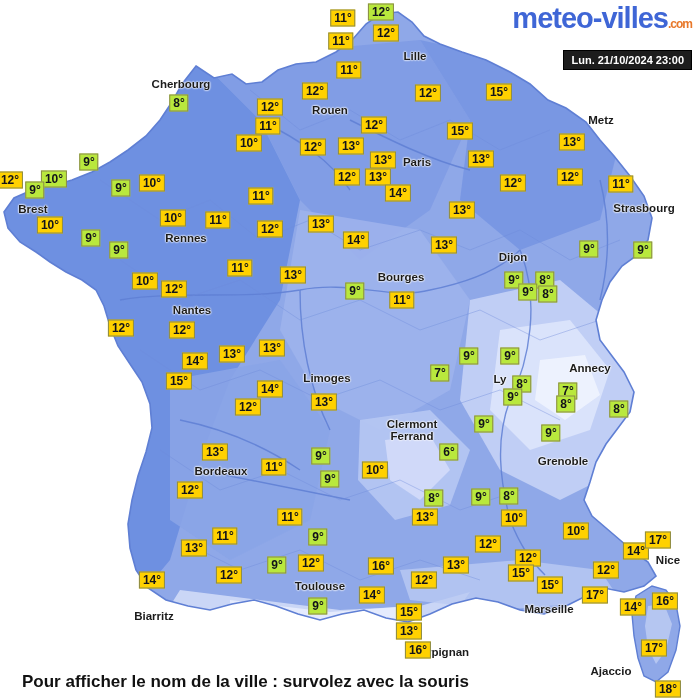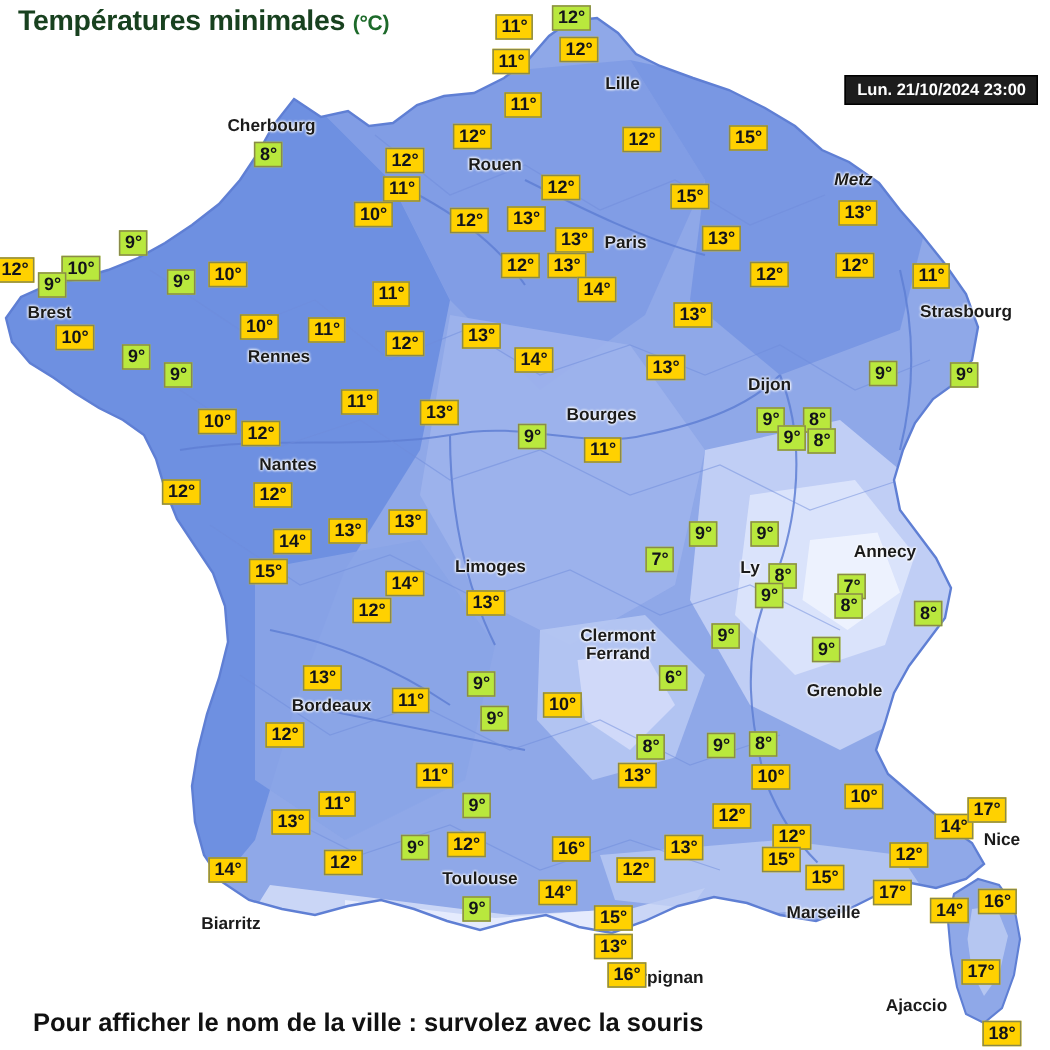--- a/index.html
+++ b/index.html
@@ -133,35 +133,34 @@
 
     <path d="M196 66 L214 78 L232 74 L246 84 L262 82 L278 70 L296 64 L316 62 L336 52 L352 40 L366 24 L380 14 L398 12 L412 22 L424 36 L440 44 L462 52 L486 60 L510 72 L530 84 L548 100 L566 108 L586 122 L600 140 L614 156 L630 176 L644 196 L652 218 L648 240 L636 256 L622 266 L610 282 L602 300 L596 320 L600 340 L612 356 L624 372 L634 392 L630 412 L618 428 L606 444 L596 462 L590 482 L584 500 L592 516 L606 528 L620 540 L634 552 L648 562 L656 576 L644 586 L624 592 L604 588 L586 596 L566 606 L544 614 L520 610 L498 602 L476 598 L452 604 L430 614 L408 622 L386 618 L364 610 L342 614 L320 620 L298 614 L276 606 L254 600 L232 604 L210 610 L188 606 L166 600 L148 588 L136 570 L130 548 L128 524 L132 500 L138 476 L146 452 L152 428 L150 404 L142 382 L130 364 L118 346 L110 326 L104 306 L96 290 L82 280 L66 272 L50 262 L36 252 L20 242 L8 228 L4 212 L14 198 L32 190 L52 186 L72 180 L92 172 L110 162 L128 150 L146 136 L160 120 L172 102 L182 84 Z" fill="none" stroke="#5f7fd4" stroke-width="1.6"></path>
 
     <g>
       <path d="M636 596 L652 586 L666 590 L676 604 L680 626 L676 650 L668 672 L656 682 L644 676 L638 658 L634 636 L632 614 Z" fill="#8fa8e8" stroke="#5f7fd4" stroke-width="1.4"></path>
       <path d="M648 606 L664 604 L672 624 L666 650 L656 664 L648 648 L645 626 Z" fill="#b9c9f2" opacity="0.9"></path>
     </g>
   </svg>
 
   <div class="title-block">
-    <div class="title-main">
-      <span>Températures minimales</span>
-      <span class="unit">(°C)</span>
-    </div>
   </div>
 
+  <div class="logo">
+    <span>meteo-villes</span><span class="dotcom">.com</span>
+  </div>
 
   <div class="date-badge">Lun. 21/10/2024 23:00</div>
 
   <div id="city-layer">
       <div class="city" style="left: 181px; top: 84px;">Cherbourg</div>
       <div class="city" style="left: 415px; top: 56px;">Lille</div>
       <div class="city" style="left: 330px; top: 110px;">Rouen</div>
       <div class="city" style="left: 417px; top: 162px;">Paris</div>
-      <div class="city" style="left: 569px; top: 120px; font-style: italic;">Metz</div>
+      <div class="city" style="left: 601px; top: 120px;">Metz</div>
       <div class="city" style="left: 644px; top: 208px;">Strasbourg</div>
       <div class="city" style="left: 33px; top: 209px;">Brest</div>
       <div class="city" style="left: 186px; top: 238px;">Rennes</div>
       <div class="city" style="left: 401px; top: 277px;">Bourges</div>
       <div class="city" style="left: 513px; top: 257px;">Dijon</div>
       <div class="city" style="left: 192px; top: 310px;">Nantes</div>
       <div class="city" style="left: 327px; top: 378px;">Limoges</div>
       <div class="city" style="left: 590px; top: 368px;">Annecy</div>
       <div class="city" style="left: 500px; top: 379px;">Ly</div>
       <div class="city two-line" style="left: 412px; top: 430px;">Clermont<br>Ferrand</div>

